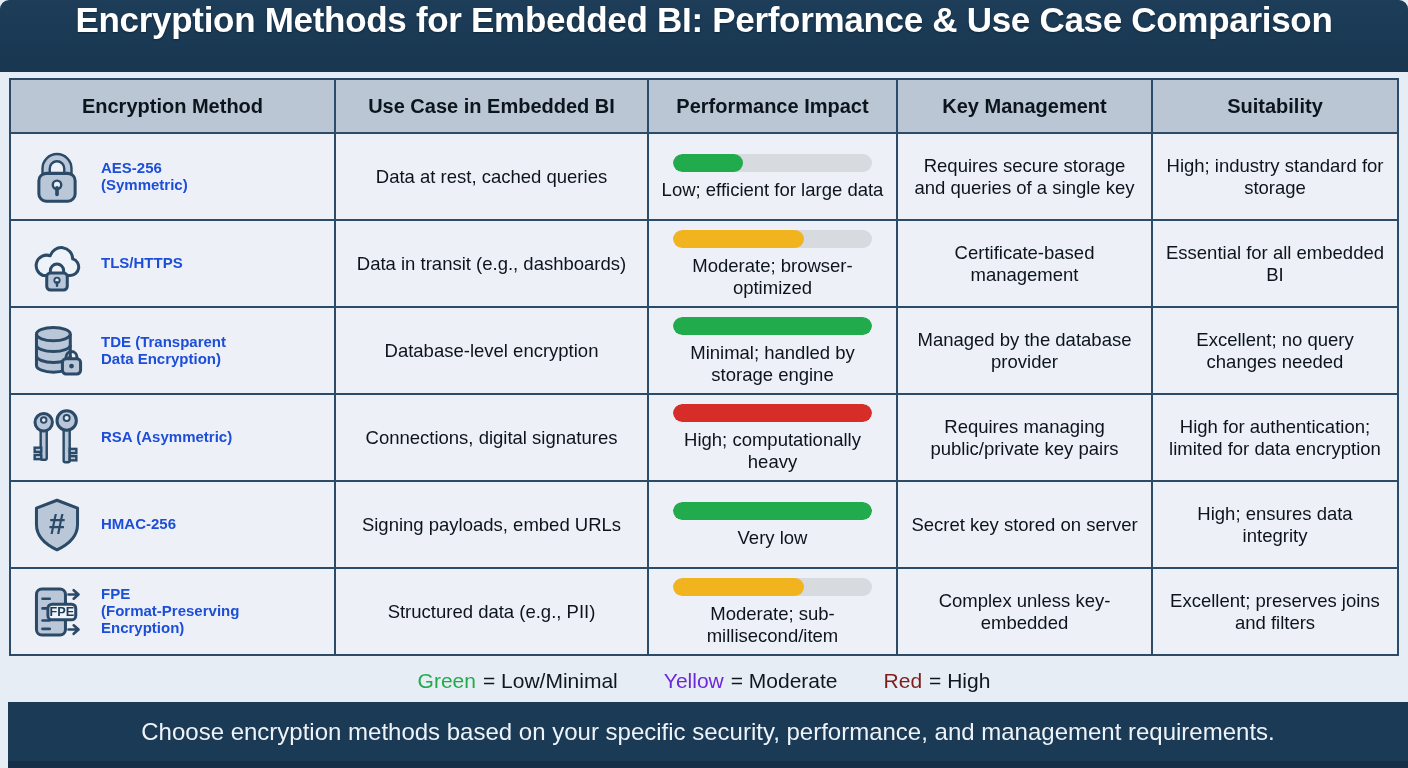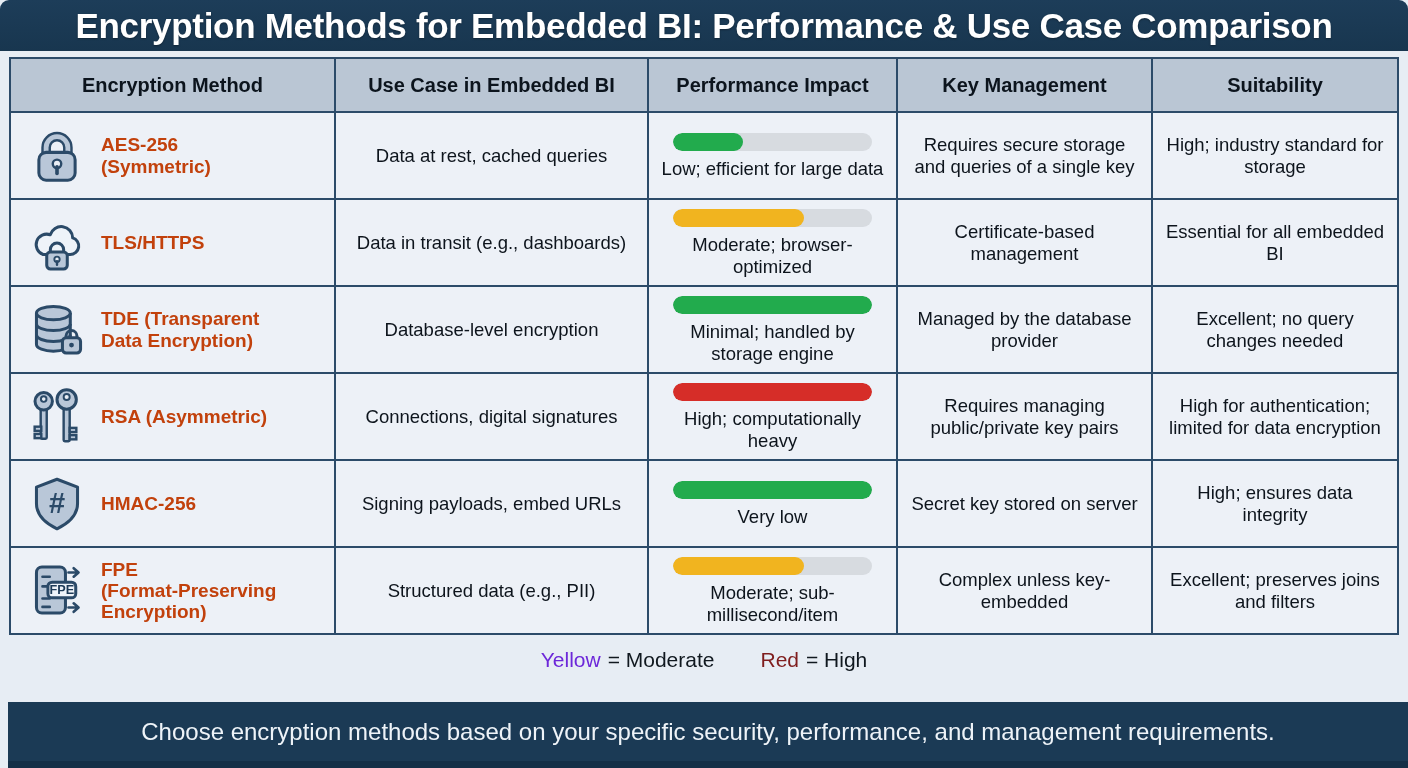--- a/index.html
+++ b/index.html
@@ -5,23 +5,23 @@
   html,body{margin:0;padding:0;}
   body{
     width:1408px;height:768px;overflow:hidden;
     background:#e7edf4;
     font-family:"Liberation Sans",sans-serif;
     color:#0d141c;
     position:relative;
   }
   
   .title-bar{
-    height:51px;margin:0;background:linear-gradient(180deg,#1d3d59 0%,#18364f 100%);
+    height:72px;margin:0;background:linear-gradient(180deg,#1d3d59 0%,#18364f 100%);
     border-radius:9px 9px 0 0;
-    display:flex;align-items:center;justify-content:center;
+    display:flex;align-items:flex-start;justify-content:center;
   }
   .title-bar h1{
     margin:0;color:#ffffff;font-size:35px;font-weight:bold;letter-spacing:-0.3px;
     text-shadow:0 1px 2px rgba(0,0,0,.35);
     white-space:nowrap;
   }
   
   table.cmp{
     width:1388px;margin:6px auto 0;border-collapse:collapse;table-layout:fixed;
     border:2px solid #1f3d5a;
@@ -33,21 +33,21 @@
   .cmp td{
     background:#edf1f7;border:2px solid #2c4b69;
     font-size:18.5px;line-height:1.18;text-align:center;vertical-align:middle;
     padding:4px 10px;
   }
   .cmp tbody tr{height:87px;}
   td.method-cell{text-align:left;padding-left:16px;}
   .method-wrap{display:flex;align-items:center;gap:14px;}
   .icon{width:60px;height:60px;flex:0 0 60px;display:flex;align-items:center;justify-content:center;}
   .icon svg{width:58px;height:58px;display:block;}
-  .method{font-weight:bold;font-size:19px;line-height:1.12;white-space:pre-line;color:#c2410c;}
+  .method{font-weight:bold;font-size:15px;line-height:1.12;white-space:pre-line;color:#1d4ed8;}
   
   .bar{
     width:88%;height:18px;margin:2px auto 7px;background:#d7dbe0;border-radius:10px;overflow:hidden;
   }
   .bar-fill{height:100%;border-radius:10px;}
   
   .legend{
     height:50px;display:flex;align-items:center;justify-content:center;gap:46px;
     font-size:21px;color:#10181f;
   }
@@ -250,20 +250,23 @@
       </td>
       <td>Complex unless key-embedded</td>
       <td>Excellent; preserves joins and filters</td>
     </tr>
 
   </tbody>
 </table>
 
 <div class="legend">
   <span class="legend-item">
+    <span class="legend-word" style="color: rgb(34, 171, 77);">Green</span><span class="legend-rest">= Low/Minimal</span>
+  </span>
+  <span class="legend-item">
     <span class="legend-word" style="color: #6d28d9;">Yellow</span><span class="legend-rest">= Moderate</span>
   </span>
   <span class="legend-item">
     <span class="legend-word" style="color: #7f1d1d;">Red</span><span class="legend-rest">= High</span>
   </span>
 </div>
 
 <footer class="footer-bar">
   <p>Choose encryption methods based on your specific security, performance, and management requirements.</p>
 </footer>

